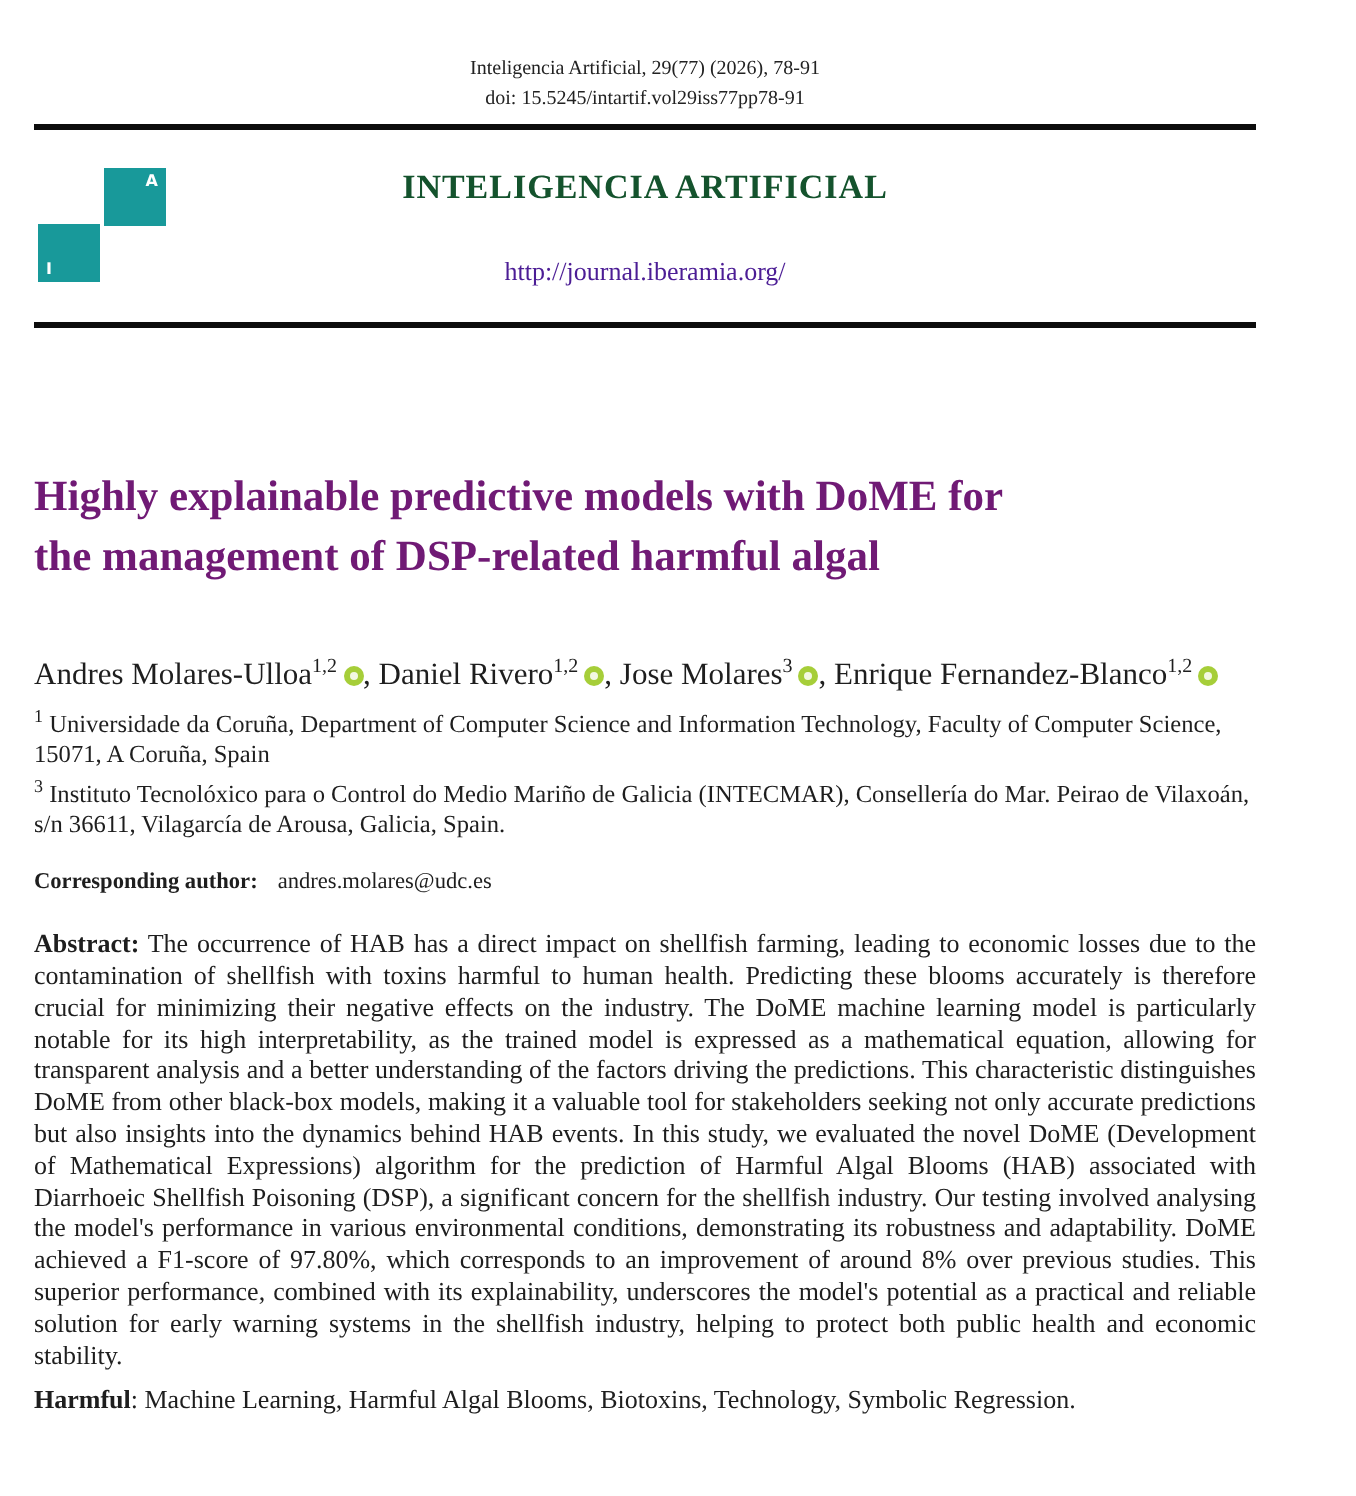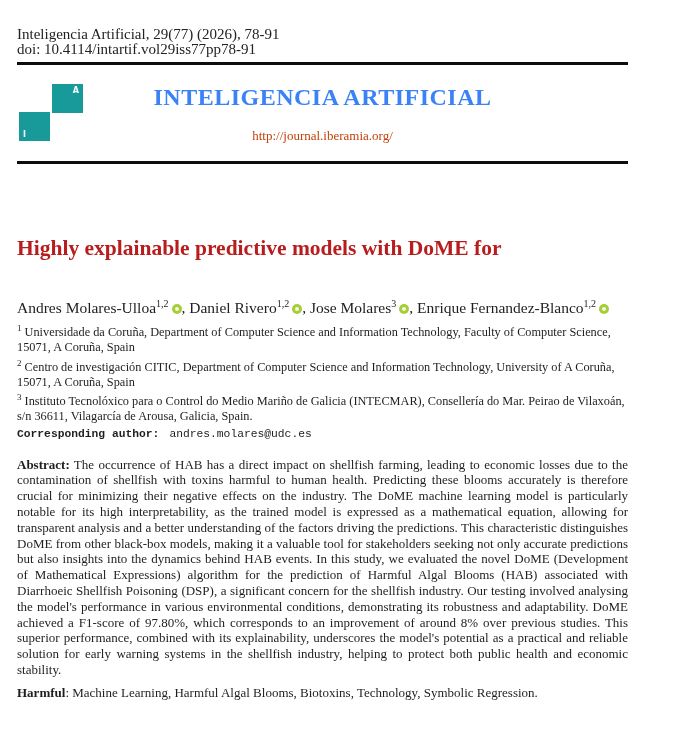--- a/index.html
+++ b/index.html
@@ -6,57 +6,57 @@
   body{
     width:678px;height:748px;
     background:#ffffff;
     box-sizing:border-box;
     padding:27px 50px 0 17px;
     font-family:"Liberation Serif", serif;
     color:#1e1e1e;
     overflow:hidden;
     position:relative;
   }
-  .hdr{font-size:15px;line-height:15px;color:#222;}
+  .hdr{font-size:10px;line-height:15px;color:#222;text-align:center;}
   .rule{height:3px;background:#0d0d0d;margin-top:5px;}
   .masthead{position:relative;height:91px;}
   .logo{position:absolute;left:2px;top:19px;width:63px;height:59px;}
   .logo .sq{position:absolute;width:31px;height:29px;}
   .logo .sq-a{left:33px;top:0;}
   .logo .sq-i{left:0;top:28px;}
   .logo .ltr{position:absolute;color:#ffffff;font-family:"DejaVu Sans",sans-serif;font-size:8px;font-weight:bold;}
   .logo .ltr-a{right:4px;top:2px;}
   .logo .ltr-i{left:4px;bottom:2px;}
   .jtitle{position:absolute;left:0;right:0;top:19px;text-align:center;
-    font-size:24px;font-weight:bold;letter-spacing:0.5px;color:#3b82f6;}
-  .jurl{position:absolute;left:0;right:0;top:63px;text-align:center;font-size:13px;color:#c2410c;}
+    font-size:17px;font-weight:bold;letter-spacing:0.5px;color:#14532d;}
+  .jurl{position:absolute;left:0;right:0;top:63px;text-align:center;font-size:13px;color:#4c1d95;}
   a{color:inherit;text-decoration:none;cursor:pointer;}
-  .paper-title{margin-top:69px;font-size:21.5px;line-height:30px;font-weight:bold;color:#b91c1c;}
+  .paper-title{margin-top:69px;font-size:21.5px;line-height:30px;font-weight:bold;color:#701a75;}
   .authors{margin-top:30px;font-size:15.5px;line-height:22px;}
   .authors sup{font-size:10px;}
   .orcid{display:inline-block;width:10px;height:10px;border-radius:50%;
     background:#a6ce39;position:relative;margin-left:3px;vertical-align:-1px;}
   .orcid::after{content:"";position:absolute;left:3px;top:3px;width:4px;height:4px;
     border-radius:50%;background:rgba(255,255,255,0.85);}
   .affils{margin-top:2px;font-size:12.3px;line-height:15.2px;}
   .affil sup{font-size:9px;}
-  .corresp{margin-top:2px;font-family:Liberation Mono, monospace;font-size:11.3px;line-height:15px;}
+  .corresp{margin-top:14px;font-family:Liberation Serif, serif;font-size:11.3px;line-height:15px;}
   .corresp .lbl{font-weight:bold;}
   .corresp .email{margin-left:10px;}
   .abstract{margin-top:15px;font-size:13px;line-height:15.8px;text-align:justify;}
   .abstract .lbl{font-weight:bold;}
   .keywords{margin-top:7px;font-size:13px;line-height:16px;}
   .keywords .lbl{font-weight:bold;}
 </style>
 </head>
 <body>
 
 <div class="hdr">
   <div>Inteligencia Artificial, 29(77) (2026), 78-91</div>
-  <div>doi: 10.4114/intartif.vol29iss77pp78-91</div>
+  <div>doi: 15.5245/intartif.vol29iss77pp78-91</div>
 </div>
 
 <div class="rule"></div>
 
 <div class="masthead">
   <div class="logo">
     <div class="sq sq-a" style="background:#18999a">
       <span class="ltr ltr-a">A</span>
     </div>
     <div class="sq sq-i" style="background:#18999a">
@@ -64,29 +64,29 @@
     </div>
   </div>
   <div class="jtitle">INTELIGENCIA ARTIFICIAL</div>
   <div class="jurl"><a>http://journal.iberamia.org/</a></div>
 </div>
 
 <div class="rule"></div>
 
 <div class="paper-title">
   <div>Highly explainable predictive models with DoME for</div>
+  <div>the management of DSP-related harmful algal</div>
 </div>
 
 <div class="authors">
   <span class="author"><span>Andres Molares-Ulloa</span><sup>1,2</sup><span class="orcid"></span><span>, </span></span><span class="author"><span>Daniel Rivero</span><sup>1,2</sup><span class="orcid"></span><span>, </span></span><span class="author"><span>Jose Molares</span><sup>3</sup><span class="orcid"></span><span>, </span></span><span class="author"><span>Enrique Fernandez-Blanco</span><sup>1,2</sup><span class="orcid"></span></span>
 </div>
 
 <div class="affils">
   <div class="affil"><sup>1</sup><span> Universidade da Coruña, Department of Computer Science and Information Technology, Faculty of Computer Science, 15071, A Coruña, Spain</span></div>
-  <div class="affil"><sup>2</sup><span> Centro de investigación CITIC, Department of Computer Science and Information Technology, University of A Coruña, 15071, A Coruña, Spain</span></div>
   <div class="affil"><sup>3</sup><span> Instituto Tecnolóxico para o Control do Medio Mariño de Galicia (INTECMAR), Consellería do Mar. Peirao de Vilaxoán, s/n 36611, Vilagarcía de Arousa, Galicia, Spain.</span></div>
   <div class="corresp">
     <span class="lbl">Corresponding author:</span><a class="email">andres.molares@udc.es</a>
   </div>
 </div>
 
 <div class="abstract">
   <span class="lbl">Abstract:</span><span> The occurrence of HAB has a direct impact on shellfish farming, leading to economic losses due to the contamination of shellfish with toxins harmful to human health. Predicting these blooms accurately is therefore crucial for minimizing their negative effects on the industry. The DoME machine learning model is particularly notable for its high interpretability, as the trained model is expressed as a mathematical equation, allowing for transparent analysis and a better understanding of the factors driving the predictions. This characteristic distinguishes DoME from other black-box models, making it a valuable tool for stakeholders seeking not only accurate predictions but also insights into the dynamics behind HAB events. In this study, we evaluated the novel DoME (Development of Mathematical Expressions) algorithm for the prediction of Harmful Algal Blooms (HAB) associated with Diarrhoeic Shellfish Poisoning (DSP), a significant concern for the shellfish industry. Our testing involved analysing the model's performance in various environmental conditions, demonstrating its robustness and adaptability. DoME achieved a F1-score of 97.80%, which corresponds to an improvement of around 8% over previous studies. This superior performance, combined with its explainability, underscores the model's potential as a practical and reliable solution for early warning systems in the shellfish industry, helping to protect both public health and economic stability.</span>
 </div>
 

